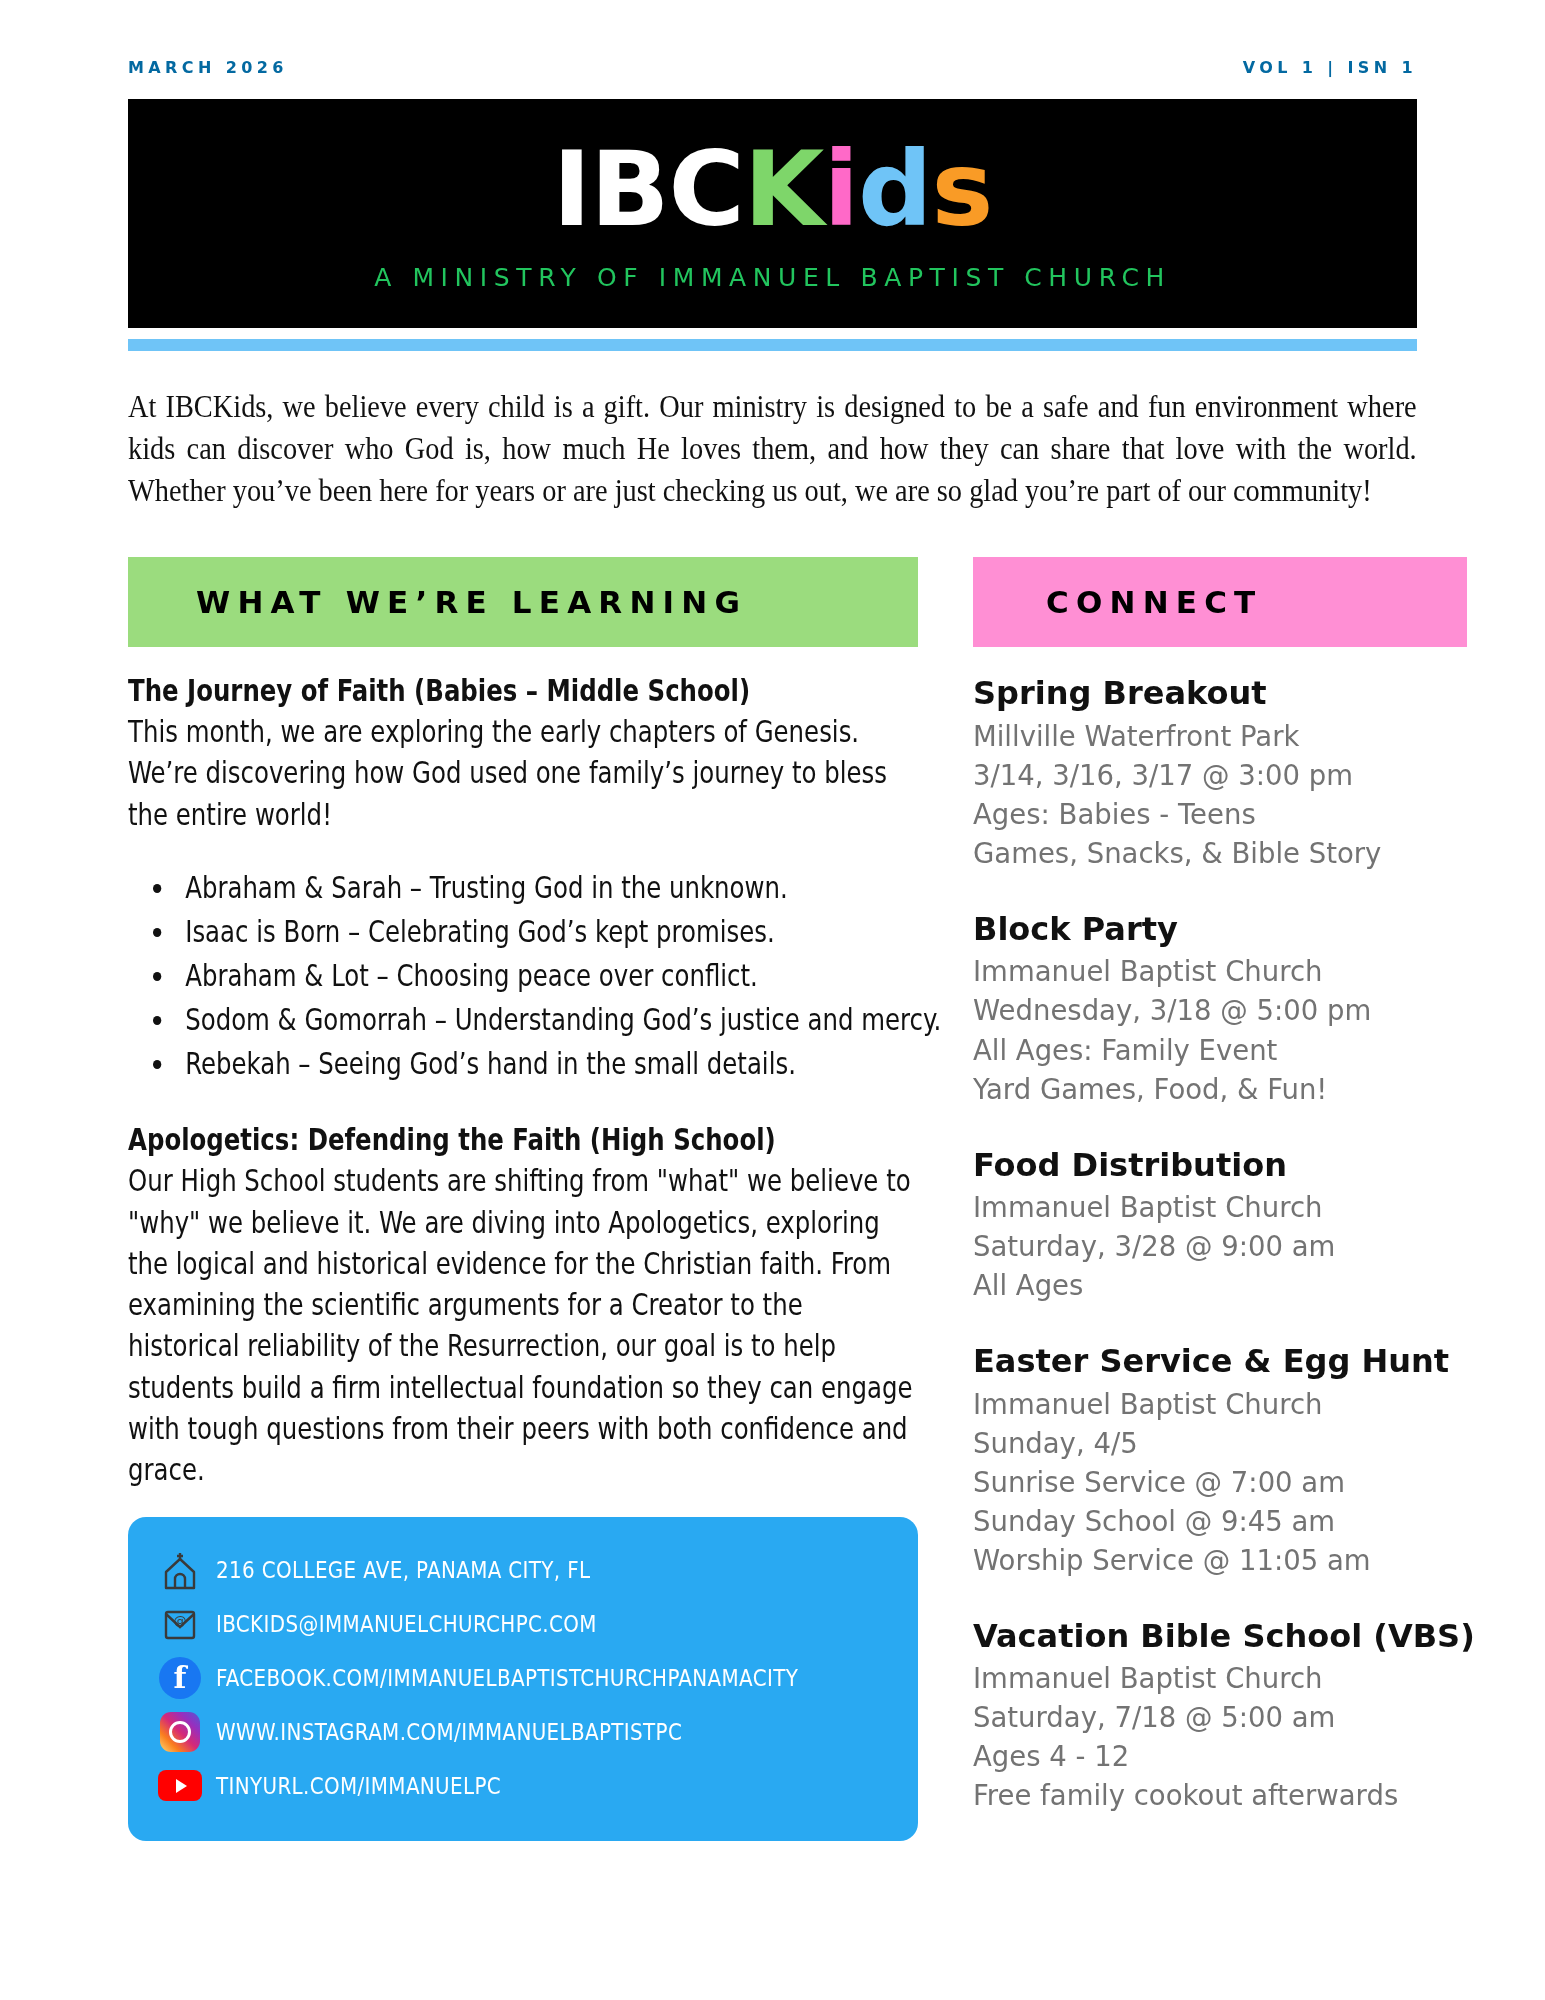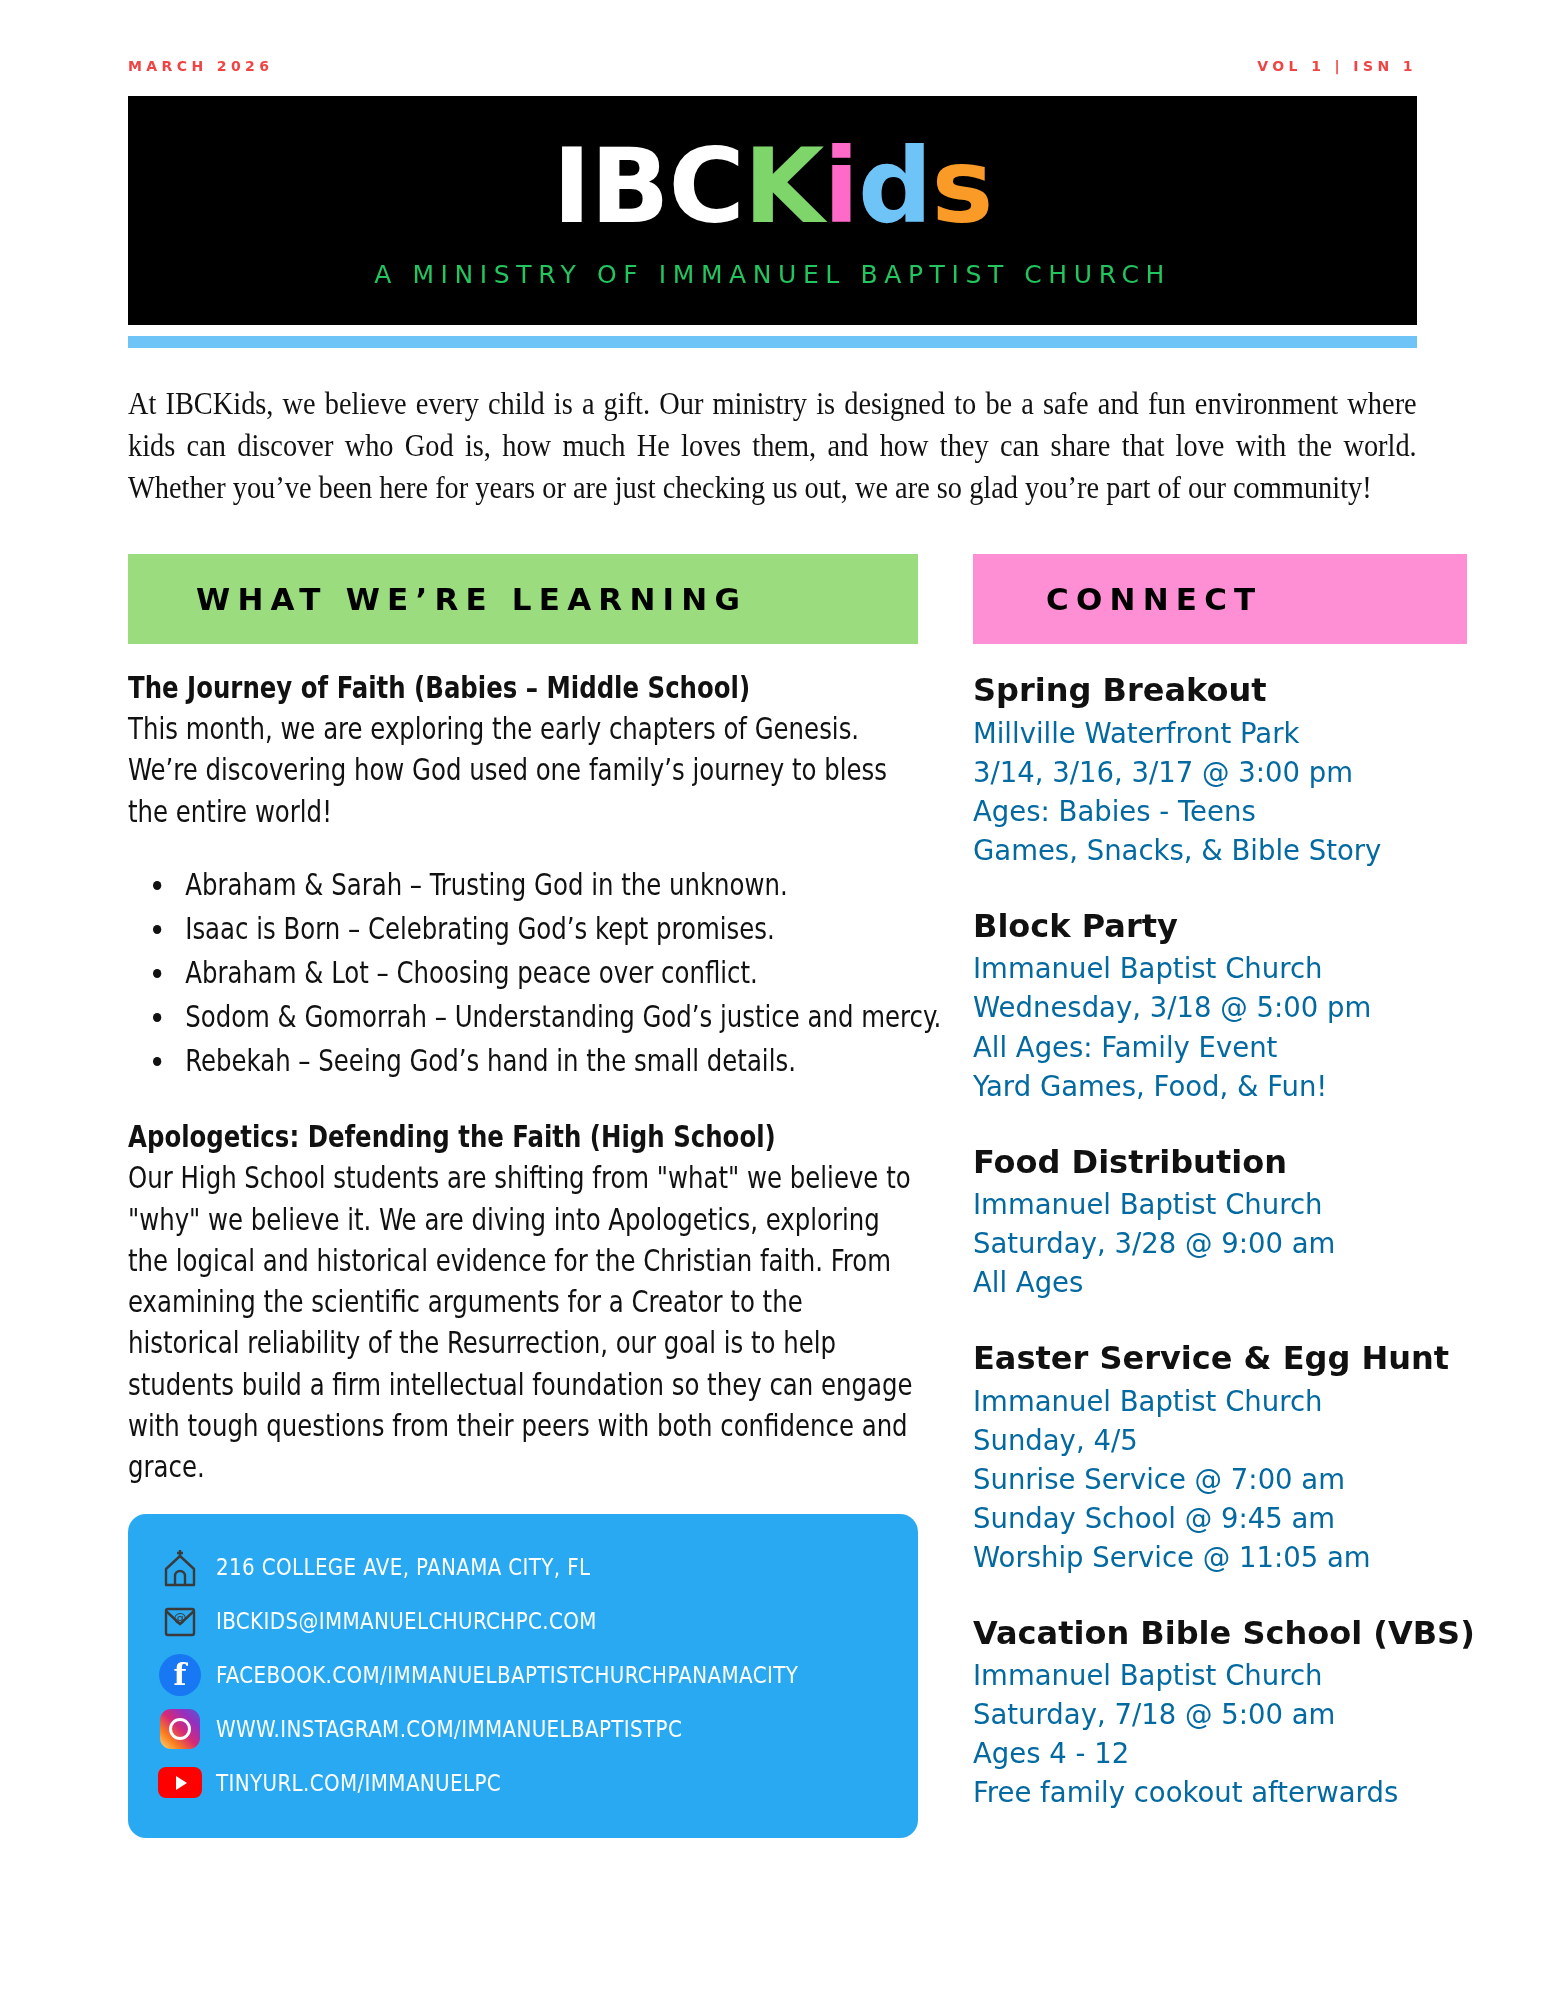--- a/index.html
+++ b/index.html
@@ -18,24 +18,24 @@
 
   
   .meta-row {
     display:flex;
     justify-content:space-between;
     align-items:baseline;
     padding-top:58px;
   }
   .meta-text {
     font-family:"DejaVu Sans", sans-serif;
-    font-size:14px;
+    font-size:16px;
     font-weight:700;
     letter-spacing:4.4px;
-    color:#ef4444;
+    color:#0369a1;
   }
 
   
   .banner {
     margin-top:22px;
     background:#000000;
     height:229px;
     display:flex;
     flex-direction:column;
     align-items:center;
@@ -213,21 +213,21 @@
     font-size:32px;
     line-height:1.42;
     color:#111;
     white-space:nowrap;
   }
   .ev-line {
     font-family:"DejaVu Sans", sans-serif;
     font-weight:400;
     font-size:27.5px;
     line-height:1.42;
-    color:#0369a1;
+    color:#737373;
     white-space:nowrap;
   }
   .ev-spacer { height:34px; }
   .rc-body { margin-top:24px; }
 </style>
 </head>
 <body>
 
 <div class="page">
 

